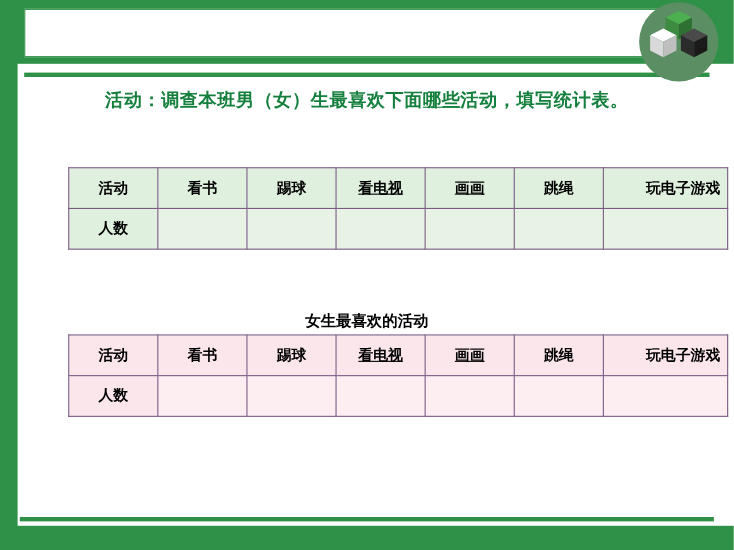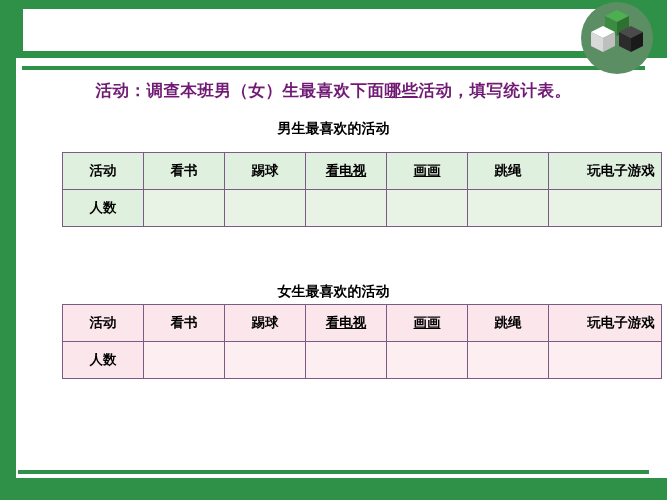--- a/index.html
+++ b/index.html
@@ -104,21 +104,21 @@
 
   
   .title-line {
     position: absolute;
     left: 0;
     top: 80px;
     width: 667px;
     text-align: center;
     font-size: 16.5px;
     font-weight: bold;
-    color: #701a75;
+    color: #15803d;
     letter-spacing: 0.5px;
   }
   .title-line .u {
     text-decoration: underline;
   }
 
   
   .caption {
     position: absolute;
     width: 667px;
@@ -201,21 +201,20 @@
       <polygon points="46,30 58,24 70,30 58,36" fill="#4a4a4a"></polygon>
       <polygon points="46,30 58,36 58,50 46,44" fill="#2b2b2b"></polygon>
       <polygon points="58,36 70,30 70,44 58,50" fill="#1a1a1a"></polygon>
     </svg>
   </div>
 
   <div class="title-line">
     <span>活动：调查本班男（女）生最喜欢下面</span><span class="u">哪些</span><span>活动，填写统计表。</span>
   </div>
 
-  <div class="caption caption-boys">男生最喜欢的活动</div>
 
   <table class="tbl tbl-boys">
     <tbody>
         <tr>
       <td class="hdr c-label">活动</td>
       <td class="hdr c-1">看书</td>
       <td class="hdr c-2">踢球</td>
       <td class="hdr c-3">看电视</td>
       <td class="hdr c-4">画画</td>
       <td class="hdr c-5">跳绳</td>

